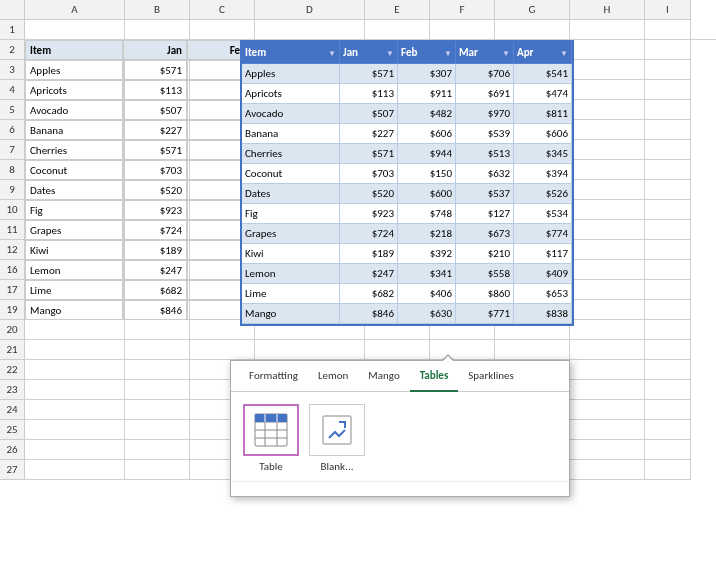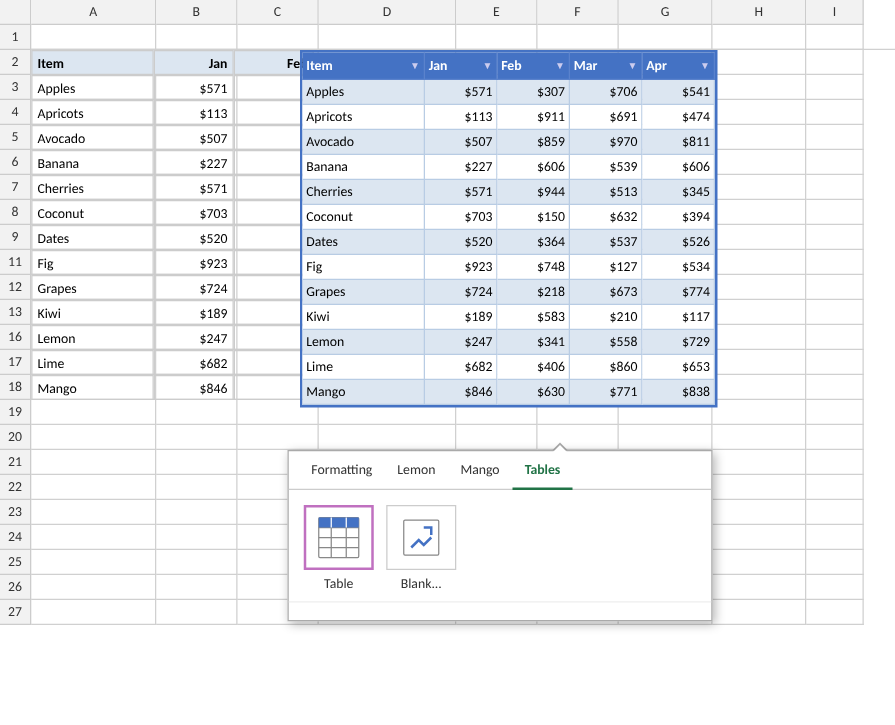--- a/index.html
+++ b/index.html
@@ -424,20 +424,32 @@
         <div class="cell" style="width: 65px;"></div>
         <div class="cell" style="width: 65px;"></div>
         <div class="cell" style="width: 110px;"></div>
         <div class="cell" style="width: 65px;"></div>
         <div class="cell" style="width: 65px;"></div>
         <div class="cell" style="width: 75px;"></div>
         <div class="cell" style="width: 75px;"></div>
         <div class="cell" style="width: 46px;"></div>
       </div>
       <div class="grid-row">
+        <div class="row-header">10</div>
+        <div class="cell" style="width: 100px;"></div>
+        <div class="cell" style="width: 65px;"></div>
+        <div class="cell" style="width: 65px;"></div>
+        <div class="cell" style="width: 110px;"></div>
+        <div class="cell" style="width: 65px;"></div>
+        <div class="cell" style="width: 65px;"></div>
+        <div class="cell" style="width: 75px;"></div>
+        <div class="cell" style="width: 75px;"></div>
+        <div class="cell" style="width: 46px;"></div>
+      </div>
+      <div class="grid-row">
         <div class="row-header">11</div>
         <div class="cell" style="width: 100px;"></div>
         <div class="cell" style="width: 65px;"></div>
         <div class="cell" style="width: 65px;"></div>
         <div class="cell" style="width: 110px;"></div>
         <div class="cell" style="width: 65px;"></div>
         <div class="cell" style="width: 65px;"></div>
         <div class="cell" style="width: 75px;"></div>
         <div class="cell" style="width: 75px;"></div>
         <div class="cell" style="width: 46px;"></div>
@@ -448,57 +460,33 @@
         <div class="cell" style="width: 65px;"></div>
         <div class="cell" style="width: 65px;"></div>
         <div class="cell" style="width: 110px;"></div>
         <div class="cell" style="width: 65px;"></div>
         <div class="cell" style="width: 65px;"></div>
         <div class="cell" style="width: 75px;"></div>
         <div class="cell" style="width: 75px;"></div>
         <div class="cell" style="width: 46px;"></div>
       </div>
       <div class="grid-row">
-        <div class="row-header">13</div>
-        <div class="cell" style="width: 100px;"></div>
-        <div class="cell" style="width: 65px;"></div>
-        <div class="cell" style="width: 65px;"></div>
-        <div class="cell" style="width: 110px;"></div>
-        <div class="cell" style="width: 65px;"></div>
-        <div class="cell" style="width: 65px;"></div>
-        <div class="cell" style="width: 75px;"></div>
-        <div class="cell" style="width: 75px;"></div>
-        <div class="cell" style="width: 46px;"></div>
-      </div>
-      <div class="grid-row">
         <div class="row-header">16</div>
         <div class="cell" style="width: 100px;"></div>
         <div class="cell" style="width: 65px;"></div>
         <div class="cell" style="width: 65px;"></div>
         <div class="cell" style="width: 110px;"></div>
         <div class="cell" style="width: 65px;"></div>
         <div class="cell" style="width: 65px;"></div>
         <div class="cell" style="width: 75px;"></div>
         <div class="cell" style="width: 75px;"></div>
         <div class="cell" style="width: 46px;"></div>
       </div>
       <div class="grid-row">
         <div class="row-header">17</div>
-        <div class="cell" style="width: 100px;"></div>
-        <div class="cell" style="width: 65px;"></div>
-        <div class="cell" style="width: 65px;"></div>
-        <div class="cell" style="width: 110px;"></div>
-        <div class="cell" style="width: 65px;"></div>
-        <div class="cell" style="width: 65px;"></div>
-        <div class="cell" style="width: 75px;"></div>
-        <div class="cell" style="width: 75px;"></div>
-        <div class="cell" style="width: 46px;"></div>
-      </div>
-      <div class="grid-row">
-        <div class="row-header">18</div>
         <div class="cell" style="width: 100px;"></div>
         <div class="cell" style="width: 65px;"></div>
         <div class="cell" style="width: 65px;"></div>
         <div class="cell" style="width: 110px;"></div>
         <div class="cell" style="width: 65px;"></div>
         <div class="cell" style="width: 65px;"></div>
         <div class="cell" style="width: 75px;"></div>
         <div class="cell" style="width: 75px;"></div>
         <div class="cell" style="width: 46px;"></div>
       </div>
@@ -720,21 +708,21 @@
       <div class="right-table-row rt-data-row">
         <div class="rt-cell rt-item">Apricots</div>
         <div class="rt-cell rt-num">$113</div>
         <div class="rt-cell rt-num">$911</div>
         <div class="rt-cell rt-num">$691</div>
         <div class="rt-cell rt-num">$474</div>
       </div>
       <div class="right-table-row rt-data-row">
         <div class="rt-cell rt-item">Avocado</div>
         <div class="rt-cell rt-num">$507</div>
-        <div class="rt-cell rt-num">$859</div>
+        <div class="rt-cell rt-num">$482</div>
         <div class="rt-cell rt-num">$970</div>
         <div class="rt-cell rt-num">$811</div>
       </div>
       <div class="right-table-row rt-data-row">
         <div class="rt-cell rt-item">Banana</div>
         <div class="rt-cell rt-num">$227</div>
         <div class="rt-cell rt-num">$606</div>
         <div class="rt-cell rt-num">$539</div>
         <div class="rt-cell rt-num">$606</div>
       </div>
@@ -748,51 +736,51 @@
       <div class="right-table-row rt-data-row">
         <div class="rt-cell rt-item">Coconut</div>
         <div class="rt-cell rt-num">$703</div>
         <div class="rt-cell rt-num">$150</div>
         <div class="rt-cell rt-num">$632</div>
         <div class="rt-cell rt-num">$394</div>
       </div>
       <div class="right-table-row rt-data-row">
         <div class="rt-cell rt-item">Dates</div>
         <div class="rt-cell rt-num">$520</div>
-        <div class="rt-cell rt-num">$364</div>
+        <div class="rt-cell rt-num">$600</div>
         <div class="rt-cell rt-num">$537</div>
         <div class="rt-cell rt-num">$526</div>
       </div>
       <div class="right-table-row rt-data-row">
         <div class="rt-cell rt-item">Fig</div>
         <div class="rt-cell rt-num">$923</div>
         <div class="rt-cell rt-num">$748</div>
         <div class="rt-cell rt-num">$127</div>
         <div class="rt-cell rt-num">$534</div>
       </div>
       <div class="right-table-row rt-data-row">
         <div class="rt-cell rt-item">Grapes</div>
         <div class="rt-cell rt-num">$724</div>
         <div class="rt-cell rt-num">$218</div>
         <div class="rt-cell rt-num">$673</div>
         <div class="rt-cell rt-num">$774</div>
       </div>
       <div class="right-table-row rt-data-row">
         <div class="rt-cell rt-item">Kiwi</div>
         <div class="rt-cell rt-num">$189</div>
-        <div class="rt-cell rt-num">$583</div>
+        <div class="rt-cell rt-num">$392</div>
         <div class="rt-cell rt-num">$210</div>
         <div class="rt-cell rt-num">$117</div>
       </div>
       <div class="right-table-row rt-data-row">
         <div class="rt-cell rt-item">Lemon</div>
         <div class="rt-cell rt-num">$247</div>
         <div class="rt-cell rt-num">$341</div>
         <div class="rt-cell rt-num">$558</div>
-        <div class="rt-cell rt-num">$729</div>
+        <div class="rt-cell rt-num">$409</div>
       </div>
       <div class="right-table-row rt-data-row">
         <div class="rt-cell rt-item">Lime</div>
         <div class="rt-cell rt-num">$682</div>
         <div class="rt-cell rt-num">$406</div>
         <div class="rt-cell rt-num">$860</div>
         <div class="rt-cell rt-num">$653</div>
       </div>
       <div class="right-table-row rt-data-row">
         <div class="rt-cell rt-item">Mango</div>
@@ -805,20 +793,21 @@
 
   <div class="qa-pointer"></div>
   <div class="qa-pointer-inner"></div>
 
   <div class="quick-analysis">
     <div class="qa-tabs" id="qa-tabs">
         <div class="qa-tab">Formatting</div>
         <div class="qa-tab">Lemon</div>
         <div class="qa-tab">Mango</div>
         <div class="qa-tab active">Tables</div>
+        <div class="qa-tab">Sparklines</div>
       </div>
     <div class="qa-content" id="qa-content">
         <div class="qa-item">
       <div class="qa-icon-box">
         <svg class="table-icon-svg" viewBox="0 0 36 36">
           <rect x="2" y="2" width="32" height="32" rx="1" fill="none" stroke="#888" stroke-width="1"></rect>
           <line x1="2" y1="10" x2="34" y2="10" stroke="#888" stroke-width="1"></line>
           <line x1="2" y1="18" x2="34" y2="18" stroke="#888" stroke-width="1"></line>
           <line x1="2" y1="26" x2="34" y2="26" stroke="#888" stroke-width="1"></line>
           <line x1="12" y1="2" x2="12" y2="34" stroke="#888" stroke-width="1"></line>

